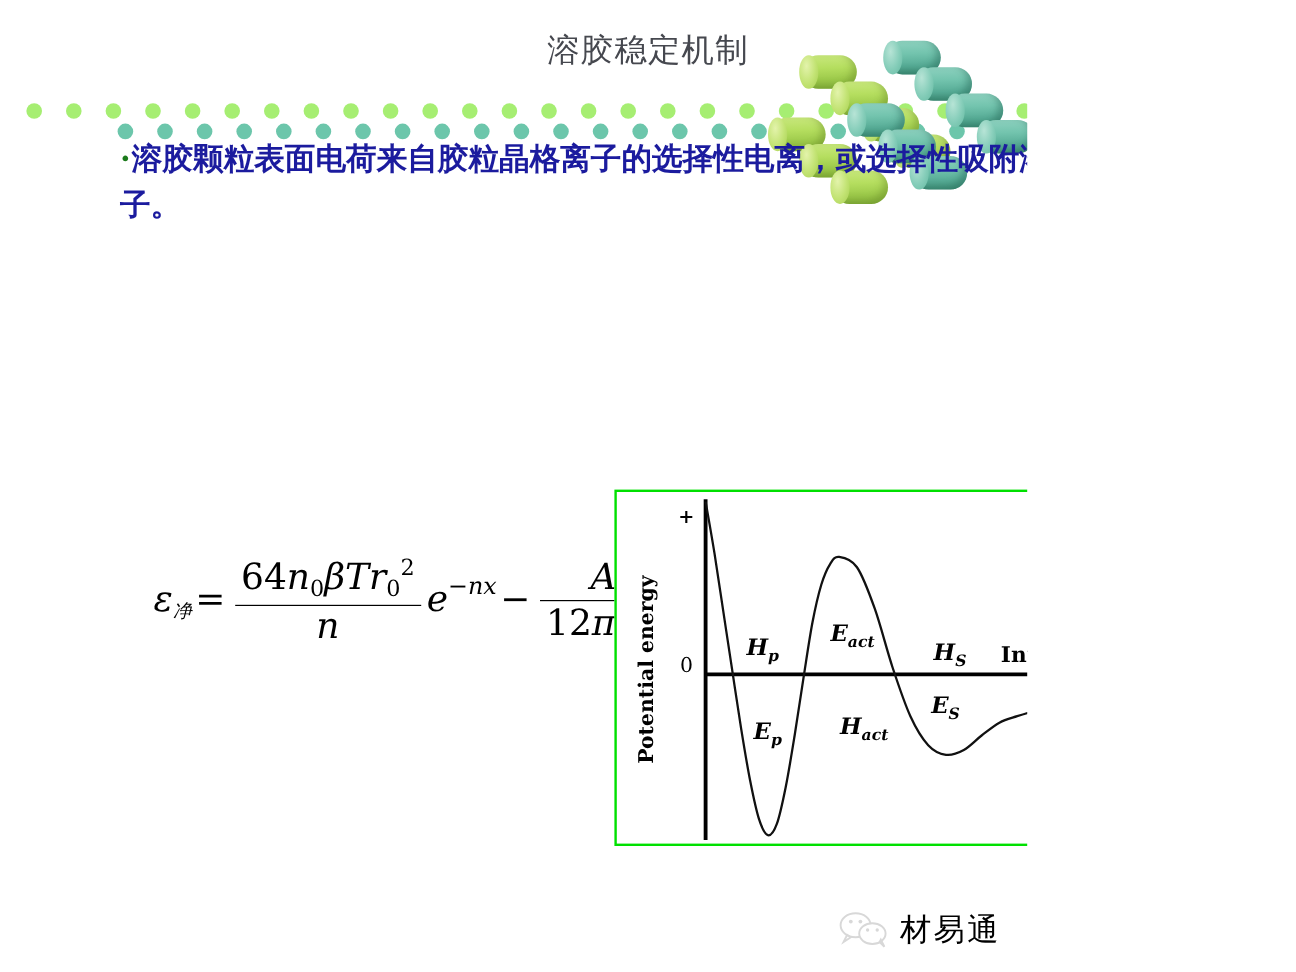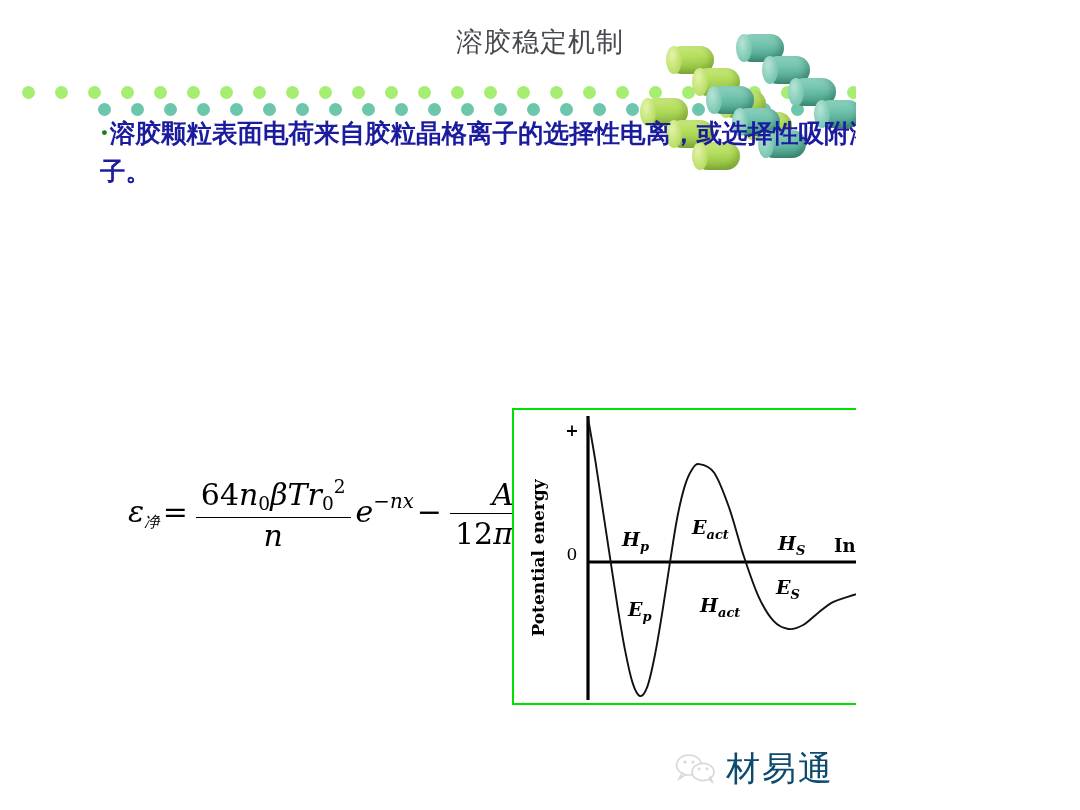--- a/index.html
+++ b/index.html
@@ -111,21 +111,21 @@
   .bullet-mark {
     color: #1b7a1b;
     font-weight: 700;
     margin-right: 1px;
   }
 
   
   .formula {
     position: absolute;
     left: 128px;
-    top: 477px;
+    top: 464px;
     font-family: "DejaVu Serif", "Liberation Serif", serif;
     font-size: 30px;
     color: #000000;
     white-space: nowrap;
   }
   .formula .it { font-style: italic; }
   .formula .frac {
     display: inline-block;
     vertical-align: middle;
     text-align: center;
@@ -181,22 +181,22 @@
   .watermark {
     position: absolute;
     right: 22px;
     bottom: 18px;
     display: flex;
     align-items: center;
     opacity: 1;
   }
   .wm-text {
     font-family: Liberation Serif, serif;
-    font-size: 34px;
-    color: #0c4a6e;
+    font-size: 26px;
+    color: #000000;
     letter-spacing: 2px;
     margin-left: 8px;
   }
 </style>
 </head>
 <body>
 
 <div id="slide">
 
   <div class="slide-title">溶胶稳定机制</div>

